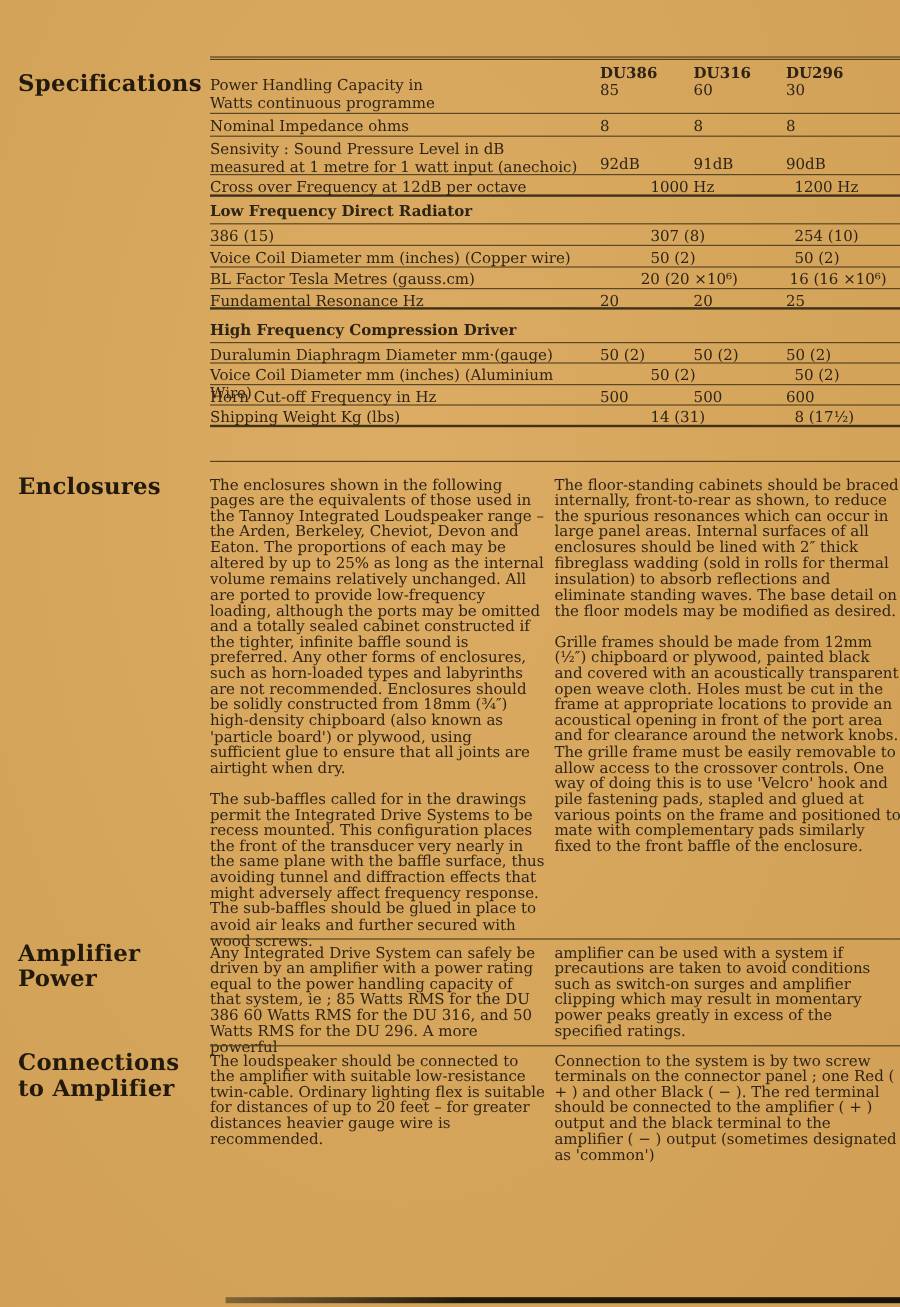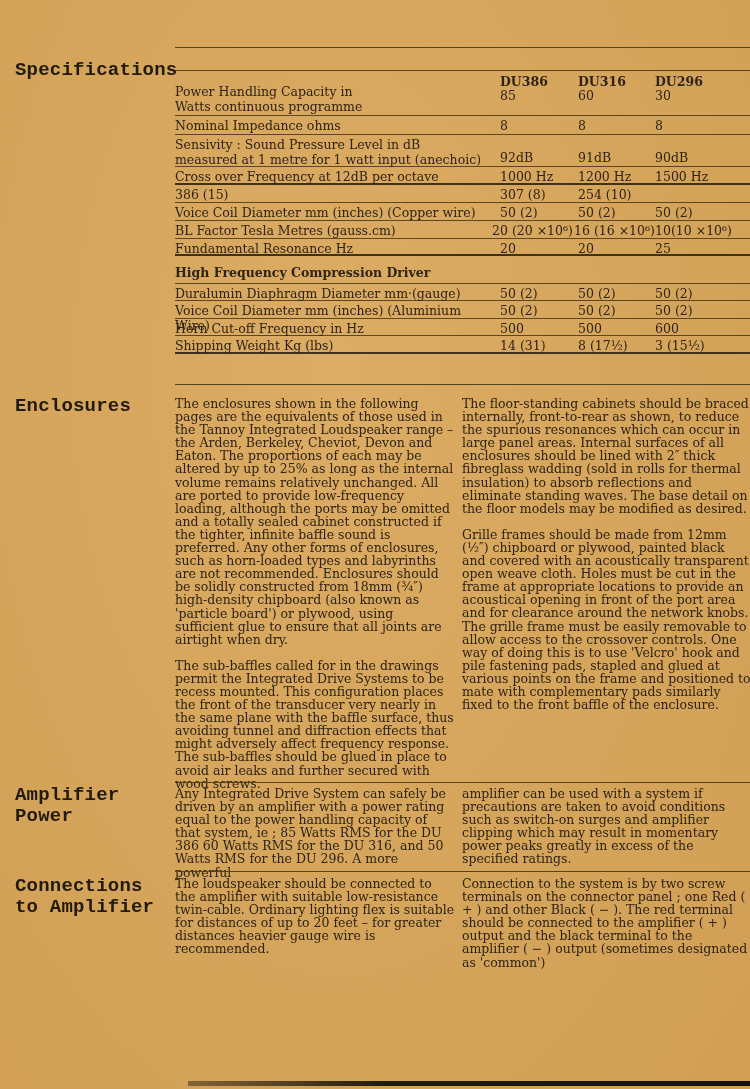--- a/index.html
+++ b/index.html
@@ -10,33 +10,33 @@
     color:#2e2314;
   }
   .page-tint{
     position:absolute;inset:0;pointer-events:none;
     background:radial-gradient(ellipse at 45% 35%, rgba(255,236,190,0.10), rgba(110,75,20,0.07));
   }
   
   .h-side{
     position:absolute;left:15px;margin:0;
     font-weight:bold;font-size:19px;line-height:21px;
-    color:#221a0c;white-space:pre-line;letter-spacing:0.2px;font-family:Liberation Mono, monospace;
+    color:#221a0c;white-space:pre-line;letter-spacing:0.2px;
   }
   
   .rule{position:absolute;left:175px;width:575px;height:0;border-top:1.5px solid #54431f;}
   
   .spec-table{position:absolute;left:175px;top:47px;width:575px;border-top:1.5px solid #54431f;font-size:12.5px;}
-  .tbl-body{margin-top:22px;border-top:1.5px solid #54431f;}
+  .tbl-body{margin-top:1px;border-top:1.5px solid #54431f;}
   .row{display:grid;grid-template-columns:325px 78px 77px 95px;align-items:start;box-sizing:border-box;}
   .row > div{padding-top:2px;white-space:nowrap;}
   .row .lbl{white-space:pre-line;padding-right:6px;}
   .bb{border-bottom:1px solid #5a4824;}
   .bb-thick{border-bottom:2.5px solid #40321a;}
-  .h45{height:45px;} .h19{height:19px;} .h32{height:32px;} .h18{height:18px;}
+  .h45{height:45px;} .h19{height:19px;} .h32{height:32px;} .h18{height:18px;gap:42px;}
   .h17{height:17px;} .h23{height:23px;} .h28{height:28px;}
   .grp{font-weight:bold;box-sizing:border-box;display:flex;align-items:flex-end;padding-bottom:3px;}
   .model{font-weight:bold;display:block;line-height:14px;padding-top:2px;}
   .model-val{display:block;line-height:14px;}
   .hdr-lbl{padding-top:13px !important;}
   
   .copy{position:absolute;font-size:12.5px;line-height:13.1px;text-align:left;}
   .copy p{margin:0 0 13px 0;}
   .col-l{left:175px;width:281px;}
   .col-r{left:462px;width:289px;}
@@ -93,20 +93,21 @@
       <div style="padding-top:15px;">90dB</div>
     </div>
 
     <div class="row bb-thick h18">
       <div class="lbl">Cross over Frequency at 12dB per octave</div>
       <div>1000 Hz</div>
       <div>1200 Hz</div>
       <div>1500 Hz</div>
     </div>
 
+    <div class="grp bb h23">Low Frequency Direct Radiator</div>
 
     <div class="row bb h18">
       <div>386 (15)</div>
       <div>307 (8)</div>
       <div>254 (10)</div>
     </div>
     <div class="row bb h18">
       <div class="lbl">Voice Coil Diameter mm (inches) (Copper wire)</div>
       <div>50 (2)</div>
       <div>50 (2)</div>

